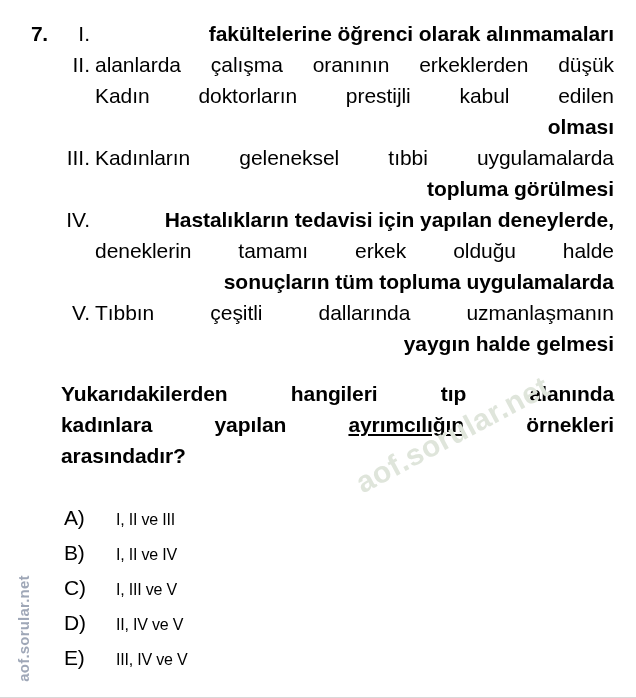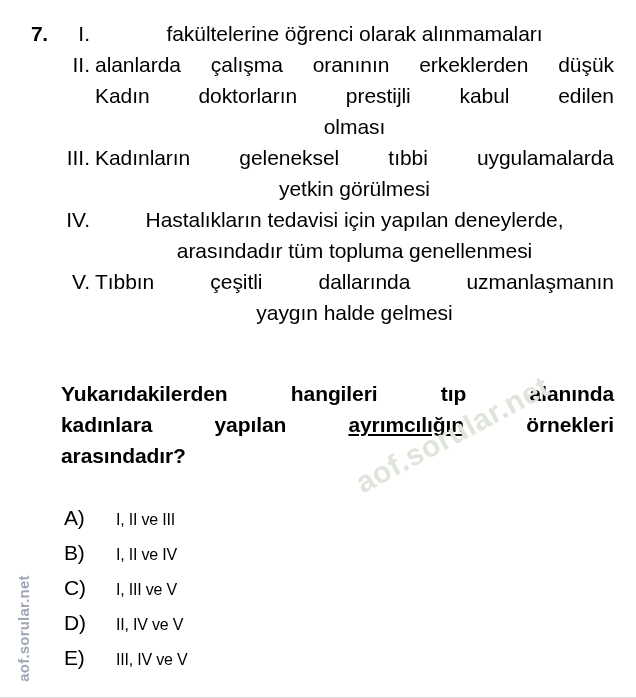--- a/index.html
+++ b/index.html
@@ -68,22 +68,23 @@
   .roman-text > span {
     display: block;
   }
   
   .just-line {
     text-align: justify;
     text-align-last: justify;
     white-space: nowrap;
   }
   .last-line {
-    text-align: center;
-    white-space: nowrap;
+    text-align: right;
+    white-space: nowrap;
+    font-weight: bold;
   }
 
   
   .stem {
     position: absolute;
     left: 61px;
     top: 378px;
     width: 553px;
     font-size: 21px;
     font-weight: bold;
@@ -171,29 +172,30 @@
         <span class="just-line">alanlarda çalışma oranının erkeklerden düşük</span>
         <span class="just-line">Kadın doktorların prestijli kabul edilen</span>
         <span class="last-line">olması</span>
       </div>
     </div>
 
     <div class="roman-item">
       <div class="roman-marker">III.</div>
       <div class="roman-text">
         <span class="just-line">Kadınların geleneksel tıbbi uygulamalarda</span>
-        <span class="last-line">yetkin görülmesi</span>
+        <span class="last-line">topluma görülmesi</span>
       </div>
     </div>
 
     <div class="roman-item">
       <div class="roman-marker">IV.</div>
       <div class="roman-text">
         <span class="last-line">Hastalıkların tedavisi için yapılan deneylerde,</span>
-        <span class="last-line">arasındadır tüm topluma genellenmesi</span>
+        <span class="just-line">deneklerin tamamı erkek olduğu halde</span>
+        <span class="last-line">sonuçların tüm topluma uygulamalarda</span>
       </div>
     </div>
 
     <div class="roman-item">
       <div class="roman-marker">V.</div>
       <div class="roman-text">
         <span class="just-line">Tıbbın çeşitli dallarında uzmanlaşmanın</span>
         <span class="last-line">yaygın halde gelmesi</span>
       </div>
     </div>

